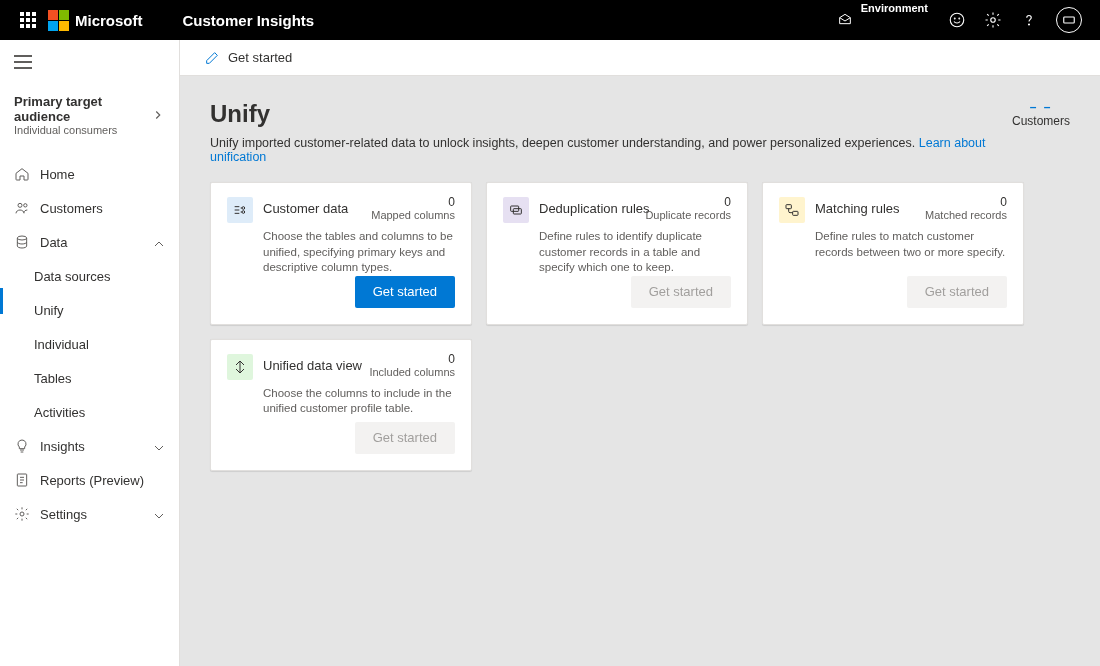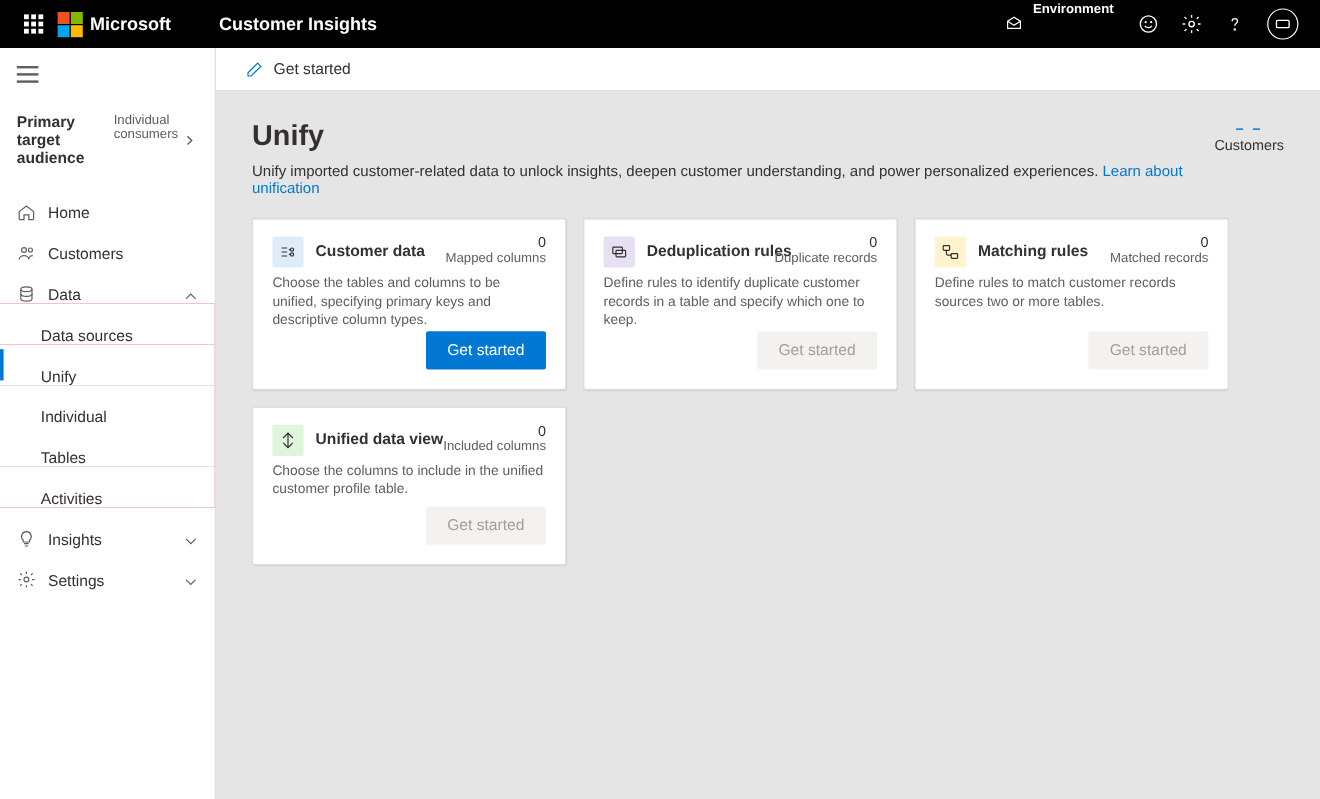--- a/index.html
+++ b/index.html
@@ -26,58 +26,58 @@
 
   
   .shell { display:flex; height:calc(666px - 40px); }
 
   
   .nav { width:180px; background:#fff; border-right:1px solid #e1dfdd; display:flex; flex-direction:column; font-size:13px; }
   .burger { height:44px; display:flex; align-items:center; padding-left:14px; }
   .burger-icon { width:18px; height:14px; display:flex; flex-direction:column; justify-content:space-between; }
   .burger-icon span { height:2px; background:#605e5c; }
   .nav-header { padding:10px 14px 12px; display:flex; align-items:center; justify-content:space-between; border-bottom:0; }
-  .nav-header .titles { display:flex; flex-direction:row; }
+  .nav-header .titles { display:flex; flex-direction:column; }
   .nav-header .t1 { font-weight:600; font-size:13px; color:#323130; }
   .nav-header .t2 { font-size:11px; color:#605e5c; }
   .chev { width:14px; height:14px; }
   .chev svg { width:14px; height:14px; stroke:#605e5c; fill:none; stroke-width:2; }
   .nav-item { display:flex; align-items:flex-end; height:34px; padding:0 14px; color:#323130; gap:10px; cursor:pointer; position:relative; }
   .nav-item svg { width:16px; height:16px; stroke:#605e5c; fill:none; stroke-width:1.5; }
   .nav-item.sub { padding-left:34px; background:#fff; }
   .nav-item.sub.selected { background:#fff; }
   .nav-item.sub.selected::before { content:""; position:absolute; left:0; top:4px; bottom:4px; width:3px; background:#0078d4; }
   .nav-item.parent { justify-content:space-between; }
   .nav-item.parent .left { display:flex; align-items:center; gap:10px; }
-  .data-group { background:#b91c1c; }
+  .data-group { background:#000000; }
 
   
   .main { flex:1; background:#e5e5e5; display:flex; flex-direction:column; }
   .cmdbar { height:36px; background:#fff; border-bottom:1px solid #e1dfdd; display:flex; align-items:center; padding-left:24px; gap:8px; }
   .cmdbar svg { width:16px; height:16px; stroke:#0078d4; fill:none; stroke-width:1.5; }
   .cmdbar span.lbl { font-size:13px; color:#323130; }
 
   .content { padding:24px 30px; position:relative; }
   .page-head { display:flex; justify-content:space-between; align-items:flex-start; margin-bottom:18px; }
   .page-head h1 { font-size:24px; font-weight:600; color:#323130; margin-bottom:8px; }
   .page-head .desc { font-size:12.5px; color:#323130; }
   .page-head .desc a { color:#0078d4; text-decoration:none; }
   .cust-box { text-align:center; font-size:12px; color:#323130; }
   .cust-dash { color:#0078d4; font-weight:600; letter-spacing:2px; }
 
   .cards { display:grid; grid-template-columns:repeat(3, 262px); gap:14px; }
   .card { background:#fff; border:1px solid #e1dfdd; border-radius:2px; padding:14px 16px 16px; min-height:132px; display:flex; flex-direction:column; position:relative; box-shadow:0 0.3px 0.9px rgba(0,0,0,0.1); }
   .card-top { display:flex; gap:10px; margin-bottom:6px; }
   .card-icon { width:26px; height:26px; border-radius:2px; display:flex; align-items:center; justify-content:center; flex-shrink:0; }
   .card-icon svg { width:16px; height:16px; stroke:#323130; fill:none; stroke-width:1.5; }
-  .card-title { font-weight:700; font-size:13px; color:#323130; padding-top:4px; }
+  .card-title { font-weight:400; font-size:13px; color:#323130; padding-top:4px; }
   .card-metric { position:absolute; top:12px; right:16px; text-align:right; }
   .card-metric .num { font-size:12px; color:#323130; }
   .card-metric .lbl { font-size:11px; color:#605e5c;text-align:center; }
-  .card-desc { font-size:11.5px; color:#605e5c; line-height:1.35; }
+  .card-desc { font-size:11.5px; color:#605e5c; line-height:1.35;margin-left:36px; }
   .card-spacer { flex:1; }
   .card-btn { align-self:flex-end; height:32px; padding:0 18px; font-size:13px; border-radius:2px; border:none; cursor:pointer; }
   .card-btn.primary { background:#0078d4; color:#fff; }
   .card-btn.disabled { background:#f3f2f1; color:#a19f9d; cursor:default; }
 
   .ic-bg-blue   { background:#deecf9; }
   .ic-bg-purple { background:#e6e0f2; }
   .ic-bg-yellow { background:#fff4ce; }
   .ic-bg-green  { background:#dff6dd; }
 </style>
@@ -215,20 +215,27 @@
     <div class="nav-item parent">
       <div class="left">
         <svg viewBox="0 0 24 24">
             <path d="M9 18h6M10 21h4M12 3a6 6 0 00-4 10.5V16h8v-2.5A6 6 0 0012 3z"></path>
           </svg>
         <span>Insights</span>
       </div>
       <div class="chev"><svg viewBox="0 0 24 24">
             <path d="M6 9l6 6 6-6"></path>
           </svg></div>
+    </div>
+    <div class="nav-item">
+      <svg viewBox="0 0 24 24">
+          <rect x="5" y="3" width="14" height="18" rx="1"></rect>
+          <path d="M9 8h6M9 12h6M9 16h4"></path>
+        </svg>
+      <span>Reports (Preview)</span>
     </div>
     <div class="nav-item parent">
       <div class="left">
         <svg viewBox="0 0 24 24">
             <circle cx="12" cy="12" r="3"></circle>
             <path d="M12 2v3M12 19v3M4.2 4.2l2.1 2.1M17.7 17.7l2.1 2.1M2 12h3M19 12h3M4.2 19.8l2.1-2.1M17.7 6.3l2.1-2.1"></path>
           </svg>
         <span>Settings</span>
       </div>
       <div class="chev"><svg viewBox="0 0 24 24">
@@ -309,21 +316,21 @@
                   <rect x="13" y="14" width="8" height="6" rx="1"></rect>
                   <path d="M7 10v4a2 2 0 002 2h4"></path>
                 </svg>
             </div>
             <div class="card-title">Matching rules</div>
           </div>
           <div class="card-metric">
             <div class="num">0</div>
             <div class="lbl">Matched records</div>
           </div>
-          <div class="card-desc">Define rules to match customer records sources two or more tables.</div>
+          <div class="card-desc">Define rules to match customer records between two or more specify.</div>
           <div class="card-spacer"></div>
           <button class="card-btn disabled">Get started</button>
         </div>
 
         <div class="card">
           <div class="card-top">
             <div class="card-icon ic-bg-green">
               <svg viewBox="0 0 24 24">
                   <path d="M12 3v18M6 9l6-6 6 6M6 15l6 6 6-6"></path>
                 </svg>

